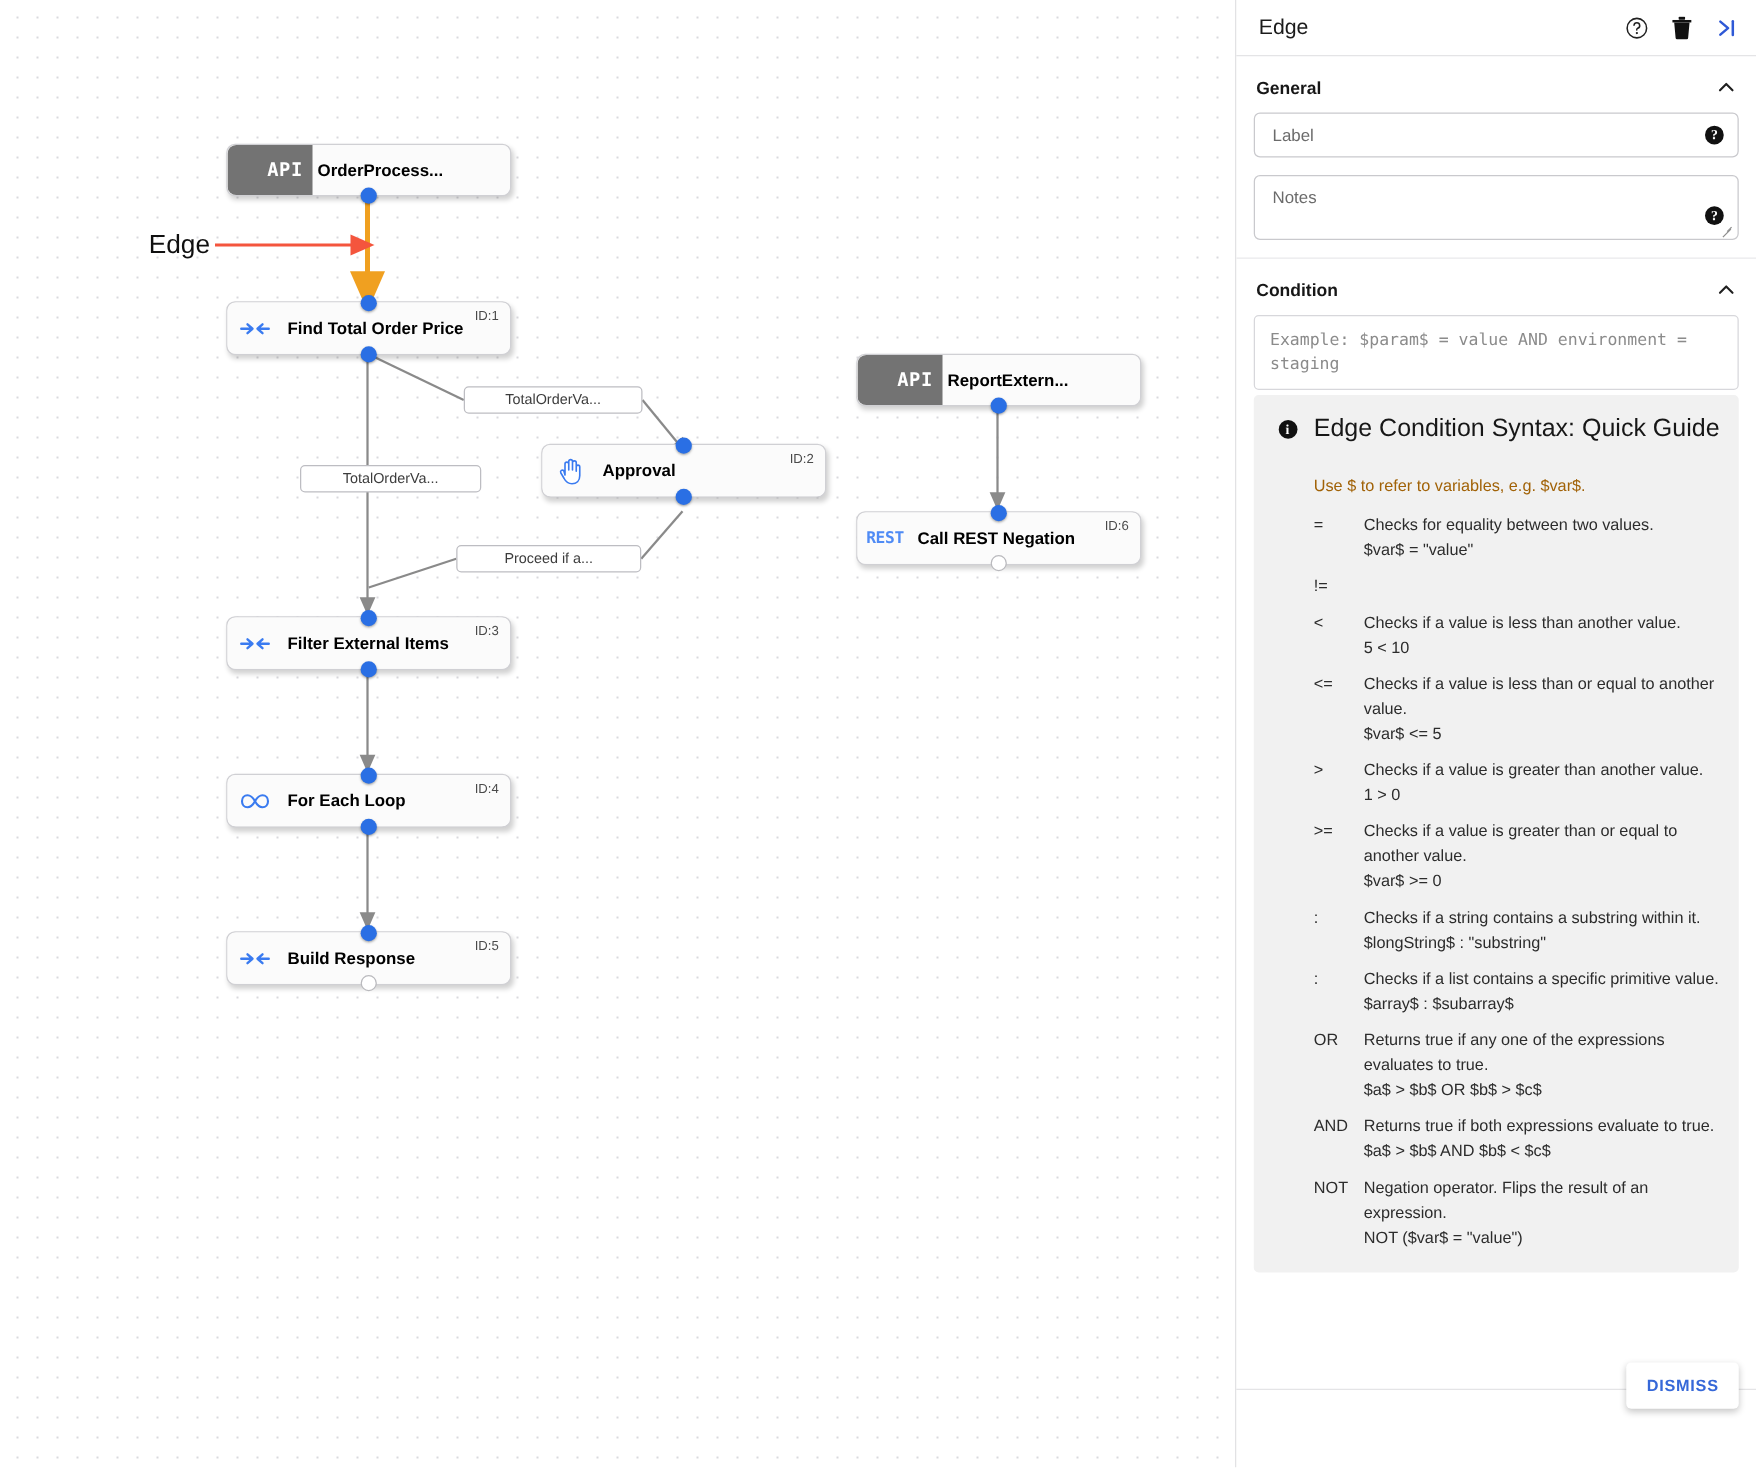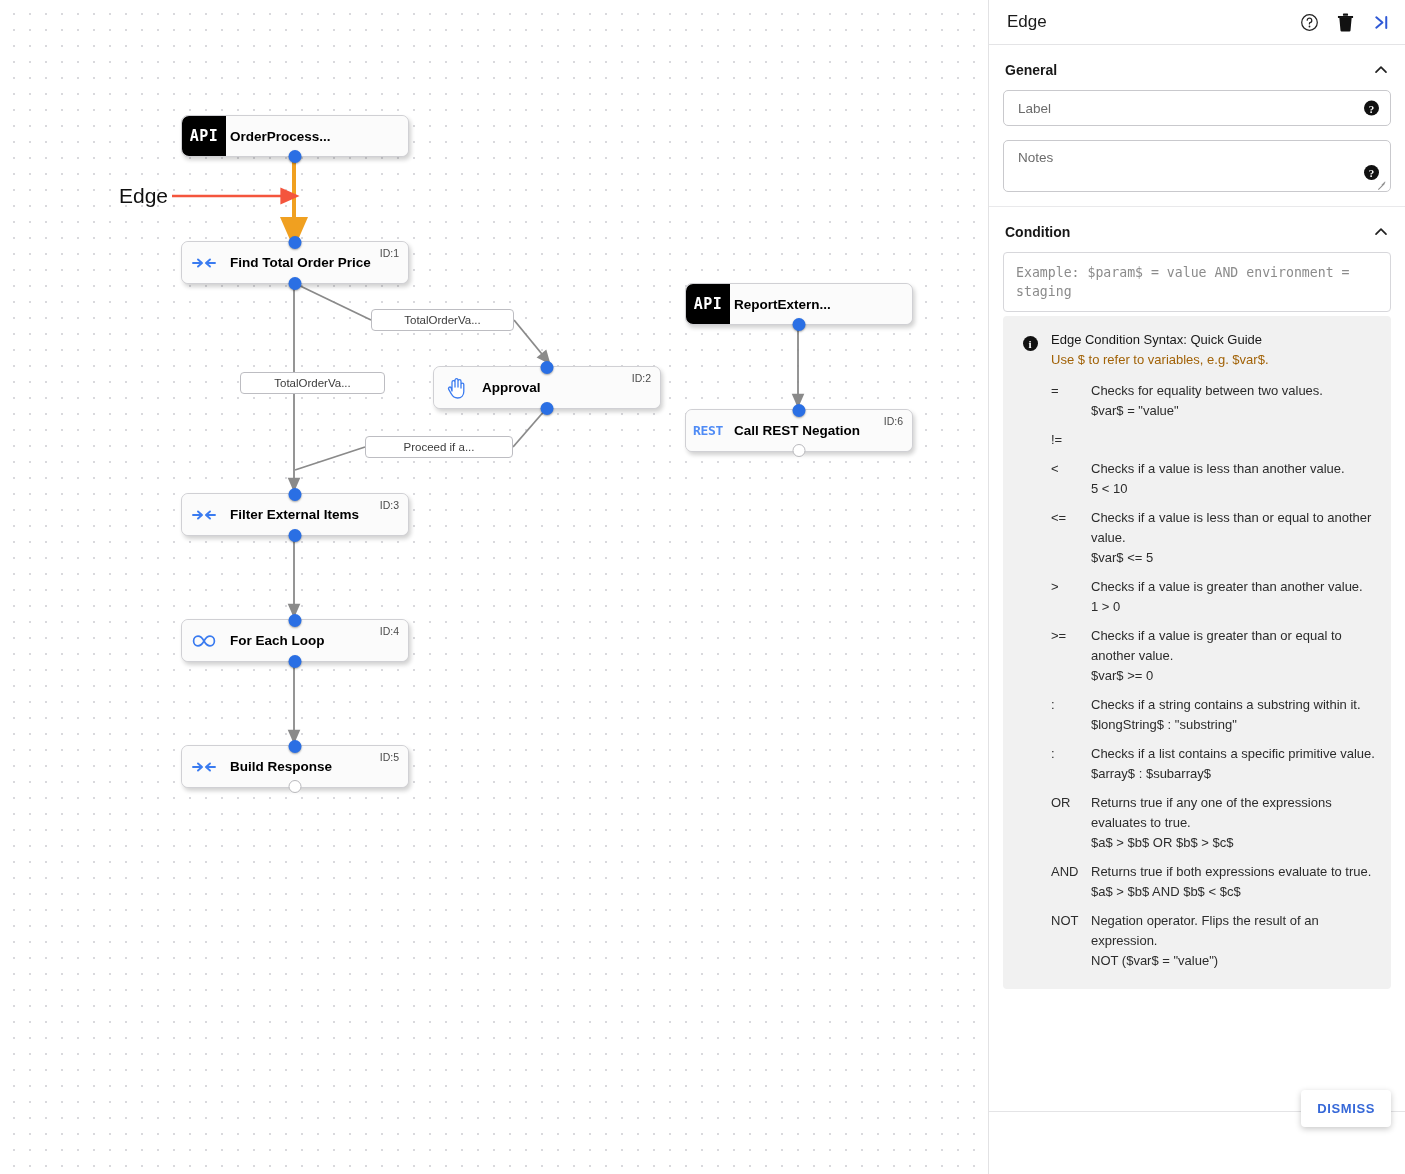--- a/index.html
+++ b/index.html
@@ -29,26 +29,27 @@
     background:#fbfbfb;
     border:1px solid #d0d0d4;
     border-radius:7px;
     box-shadow:2px 3px 4px rgba(0,0,0,.18);
     display:flex;align-items:center;
     overflow:visible;
   }
   .node .nbody{display:flex;align-items:center;width:100%;height:100%;border-radius:7px;overflow:hidden;background:#fbfbfb;}
   .node .badge{
     width:44px;height:100%;
-    background:#000000;
+    background:#737373;
     display:flex;align-items:center;justify-content:center;
     color:#fff;font-weight:700;font-size:15px;
     font-family:"DejaVu Sans Mono","Liberation Mono",monospace;
     letter-spacing:.5px;
     flex:0 0 44px;
+    padding-left:24px;
   }
   .node .iconcell{
     width:44px;flex:0 0 44px;display:flex;align-items:center;justify-content:center;
     color:#3a7bf0;
   }
   .node .ntitle{
     font-size:13.5px;font-weight:700;color:#000000;padding-left:4px;
     white-space:nowrap;
   }
   .node .nid{
@@ -166,21 +167,21 @@
   .guide-icon{
     width:26px;flex:0 0 26px;padding-top:4px;display:flex;justify-content:center;
   }
   .info-dot{
     width:15px;height:15px;border-radius:50%;background:#111;
     color:#fff;font-size:11px;font-weight:700;
     display:flex;align-items:center;justify-content:center;
     font-family:"Liberation Serif",serif;
   }
   .guide-body{flex:1;padding-left:8px;}
-  .guide-title{font-size:13px;color:#171717;margin-bottom:5px;}
+  .guide-title{font-size:20px;color:#171717;margin-bottom:26px;}
   .guide-sub{font-size:13px;color:#a16207;margin-bottom:14px;}
   .op-row{display:flex;margin-bottom:9px;}
   .op-sym{
     width:40px;flex:0 0 40px;
     font-size:13px;color:#2c2c2c;line-height:20px;
   }
   .op-txt{flex:1;font-size:13px;color:#2c2c2c;line-height:20px;}
   .op-ex{font-size:13px;color:#2c2c2c;line-height:20px;}
 
   .panel-foot{
@@ -254,21 +255,21 @@
             <path d="M23,8 L15,8 M18,4.5 L14,8 L18,11.5" stroke="#3a7bf0" stroke-width="1.9" fill="none" stroke-linecap="round" stroke-linejoin="round"></path>
           </svg>
         </div>
         <div class="ntitle">Find Total Order Price</div>
       </div>
       <div class="nid">ID:1</div>
       <div class="port top"></div>
       <div class="port bot"></div>
     </div>
 
-    <div class="node" style="left:433px;top:366px;width:226px;height:41px;text-align:right;">
+    <div class="node" style="left:433px;top:355px;width:226px;height:41px;text-align:right;">
       <div class="nbody">
         <div class="iconcell">
           <svg width="20" height="22" viewBox="0 0 20 22">
             <path d="M6,14 L6,5.2 a1.5,1.5 0 0 1 3,0 L9,10 L9,3.2 a1.5,1.5 0 0 1 3,0 L12,10 L12,4.2 a1.5,1.5 0 0 1 3,0 L15,11 L15,7.5 a1.4,1.4 0 0 1 2.8,0 L17.8,14.5 c0,4 -2.6,6.5 -6.2,6.5 c-3.2,0 -5,-1.6 -6.3,-4.2 L2.6,12.2 a1.5,1.5 0 0 1 2.4,-1.7 Z" fill="#ffffff" stroke="#3a7bf0" stroke-width="1.3" stroke-linejoin="round"></path>
           </svg>
         </div>
         <div class="ntitle">Approval</div>
       </div>
       <div class="nid">ID:2</div>
       <div class="port top" style="left:113px;"></div>

